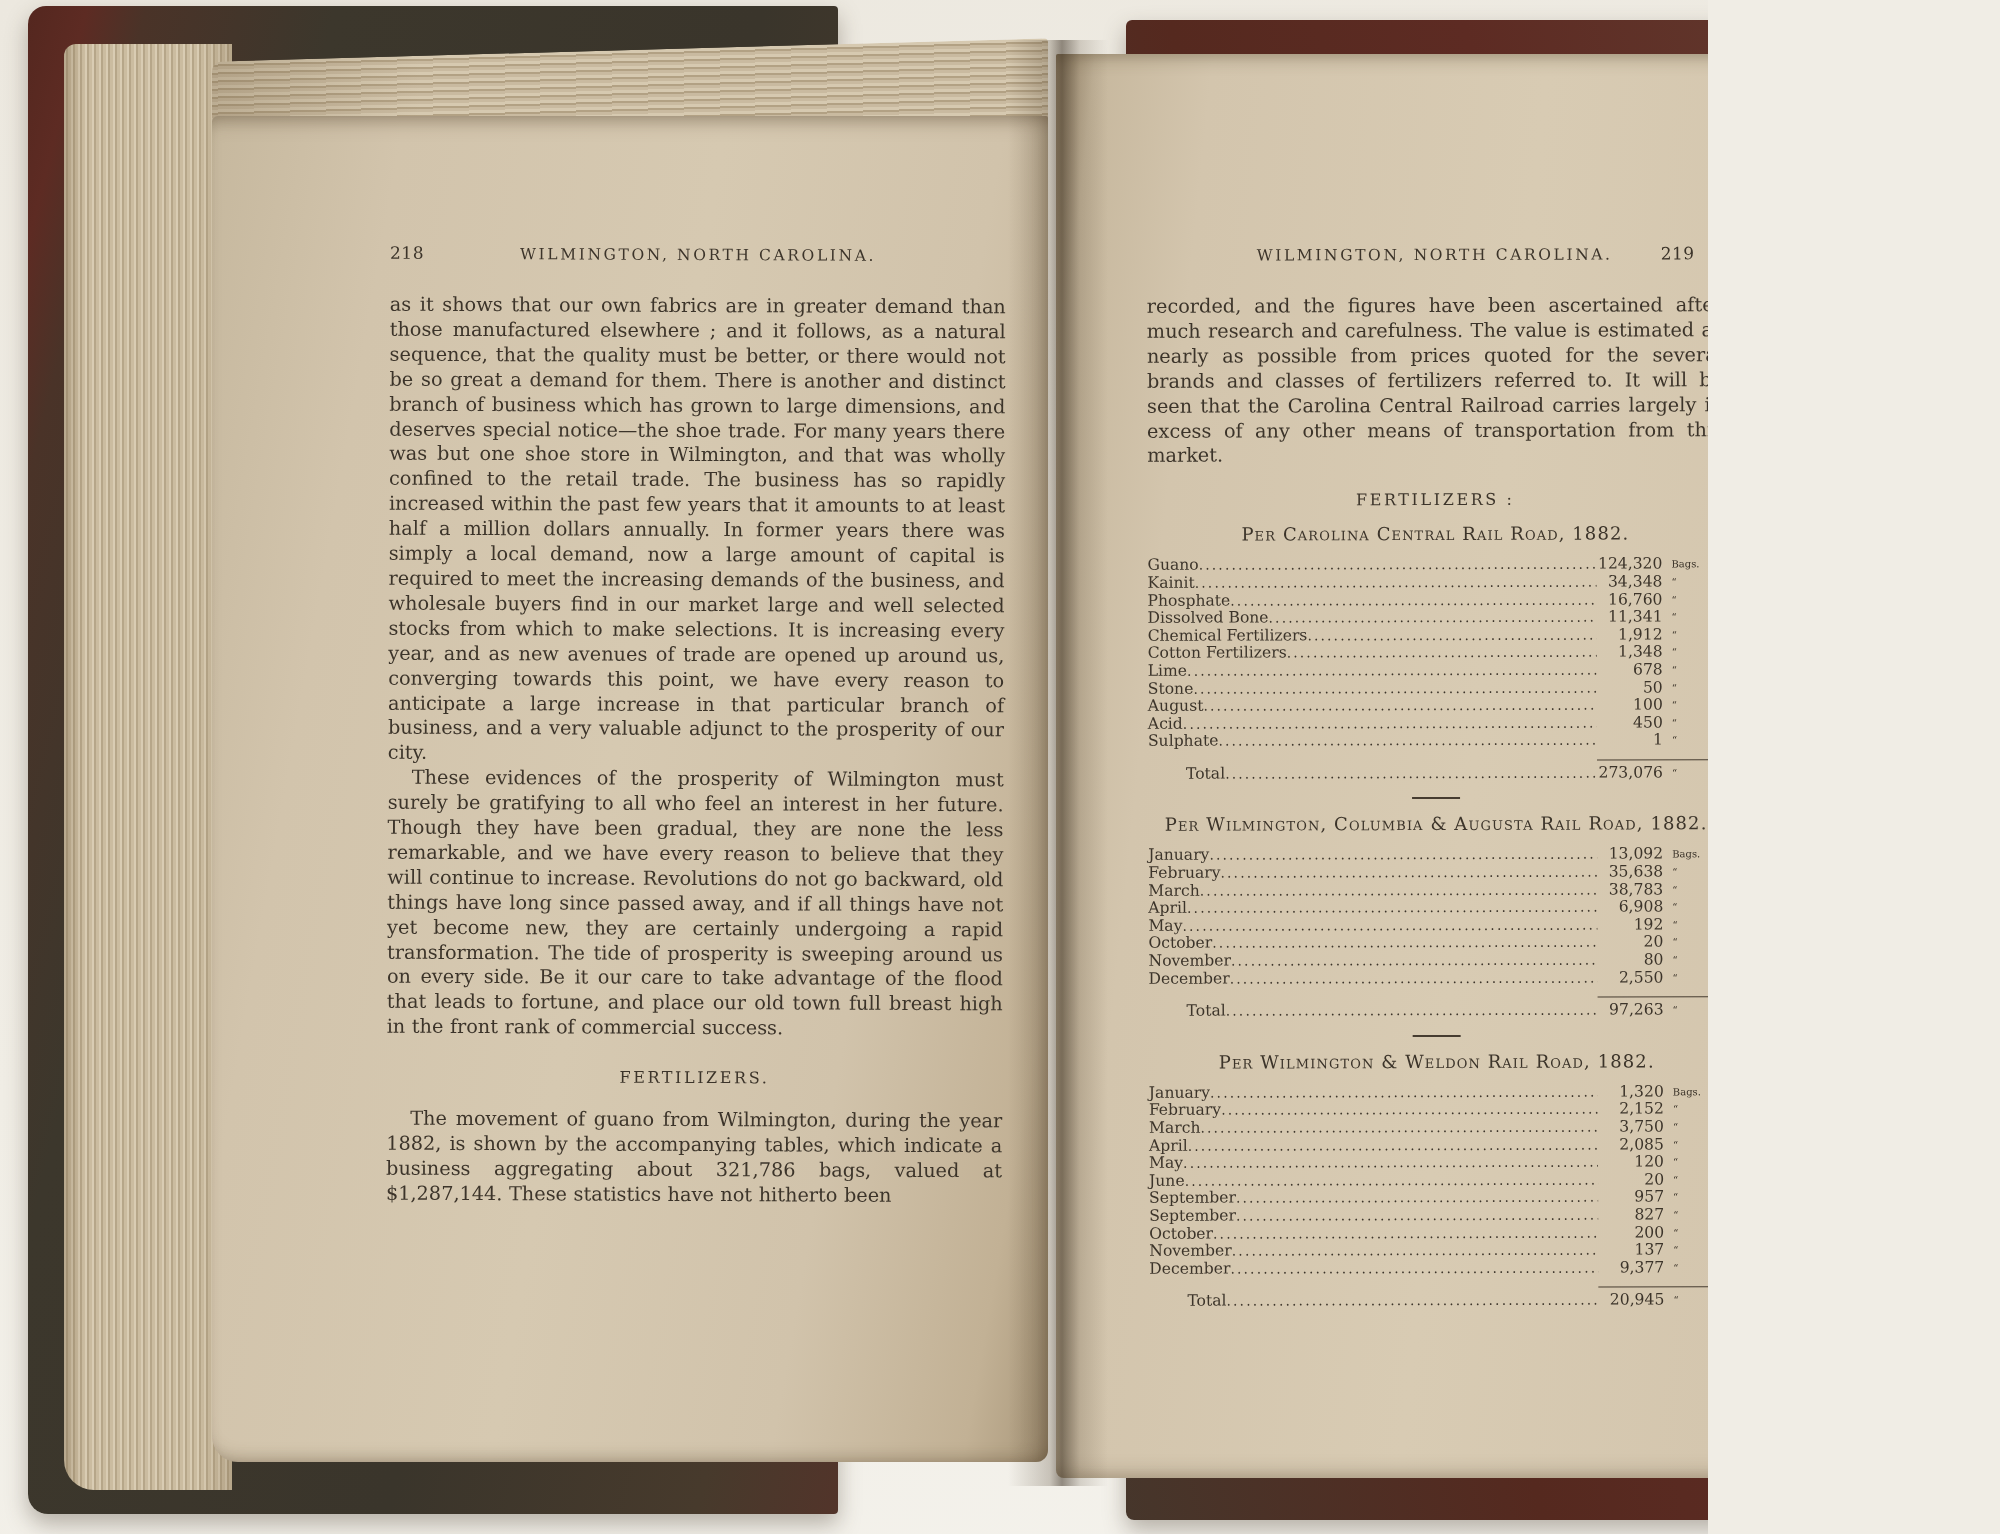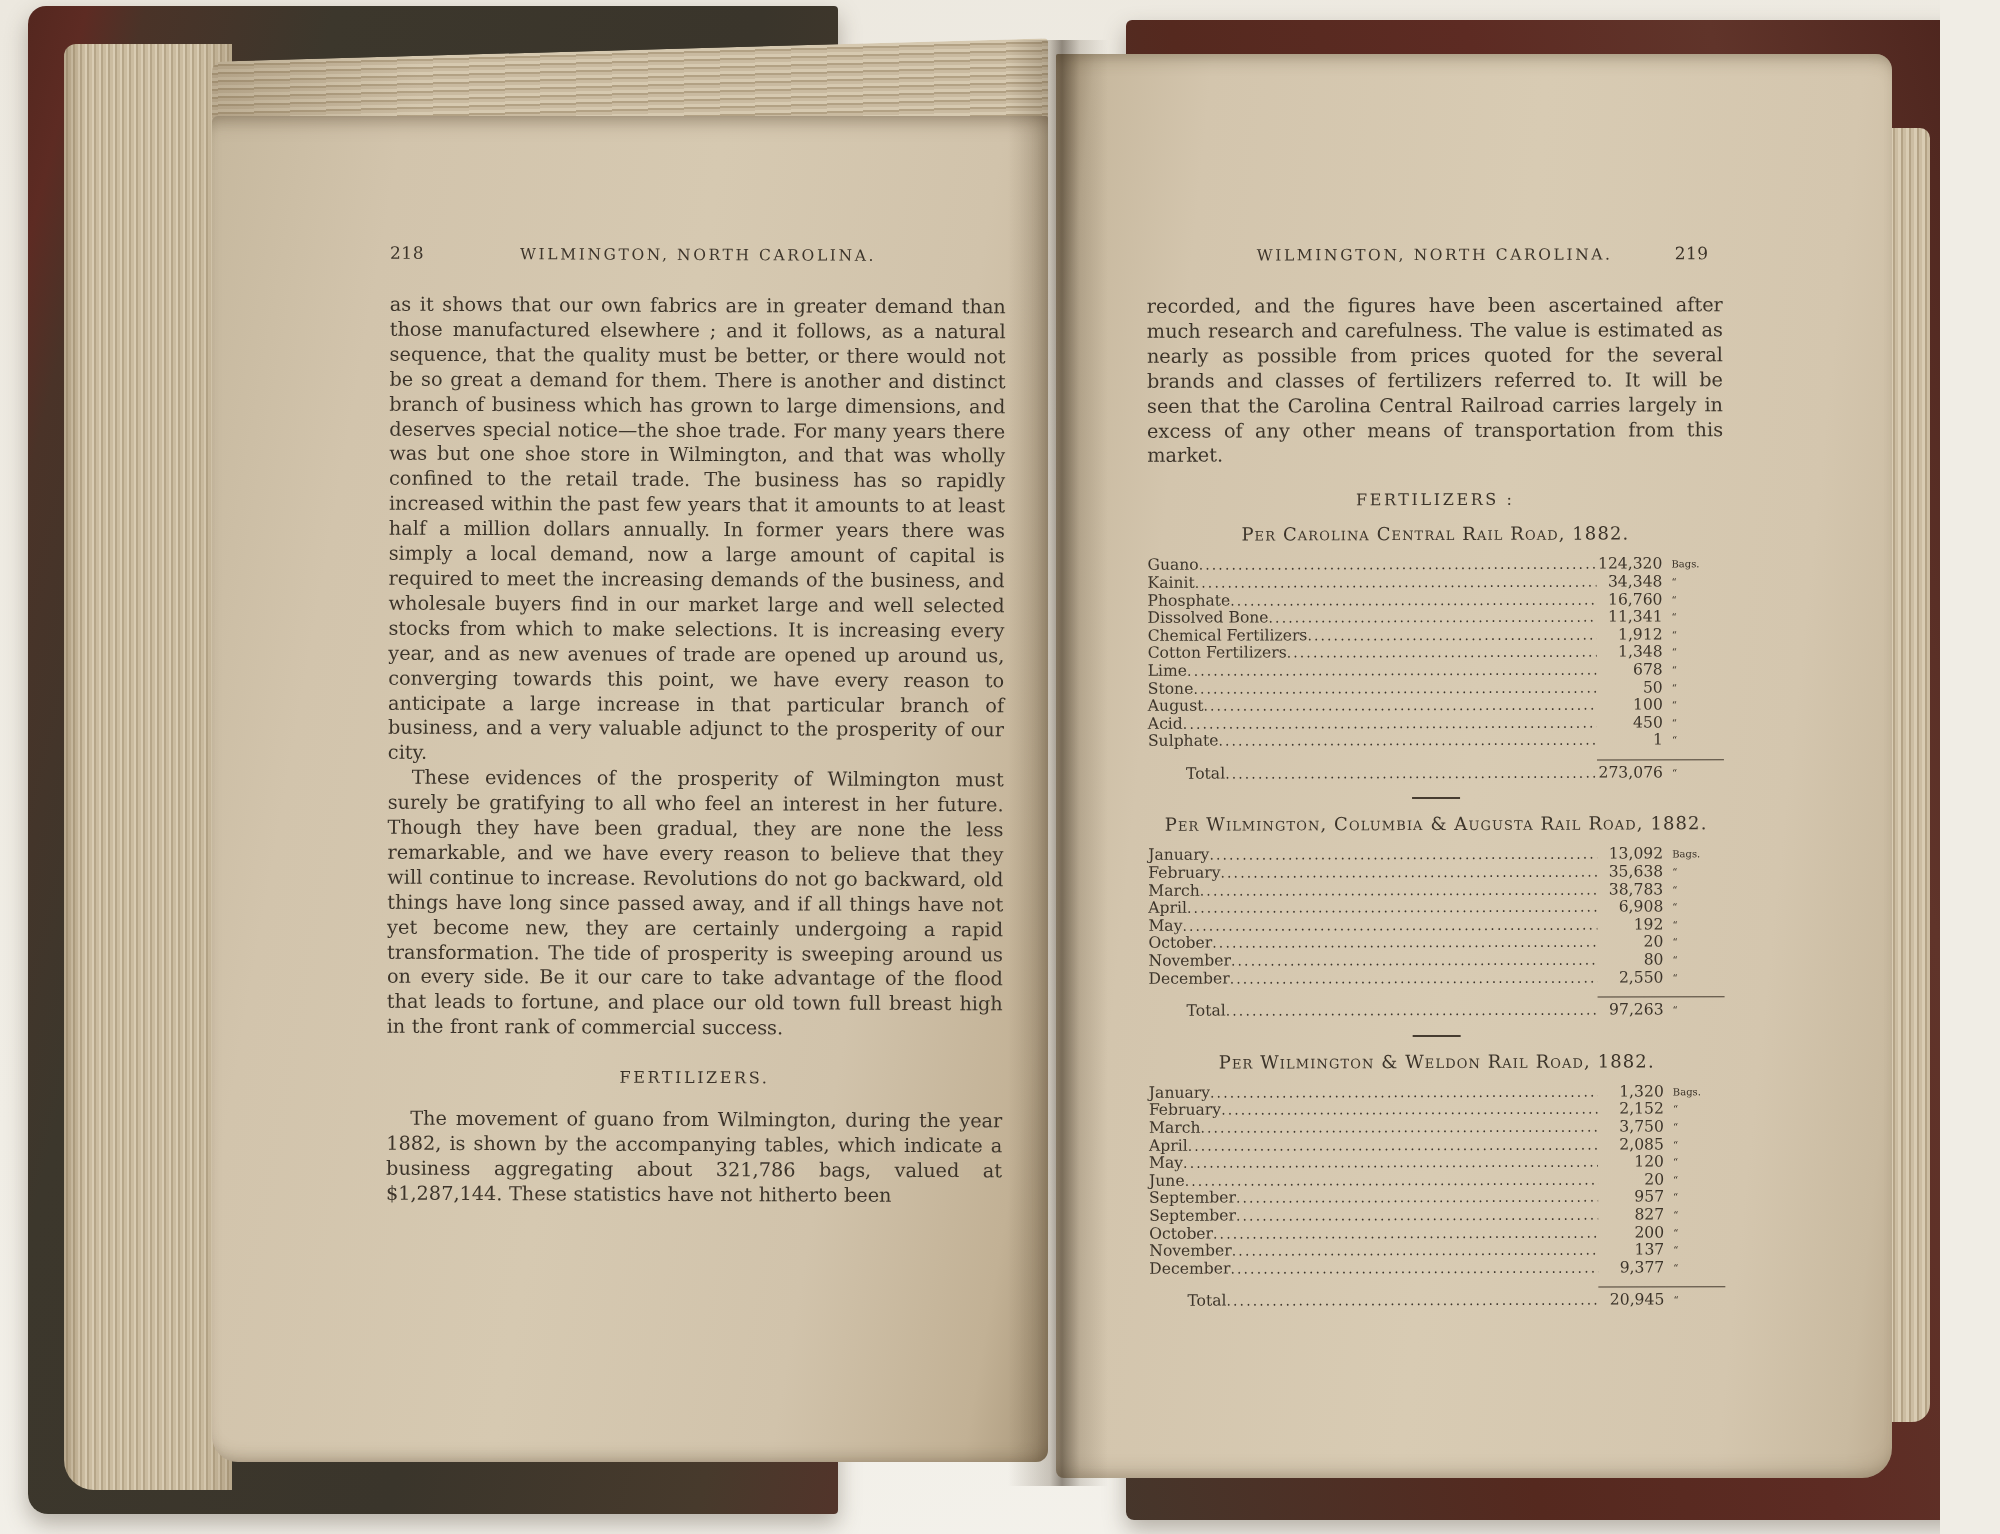--- a/index.html
+++ b/index.html
@@ -1,16 +1,16 @@
 <!DOCTYPE html>
 <html><head>
 <meta charset="utf-8">
 <style>
   html,body{margin:0;padding:0;background:#f0ede5;}
-  .scene{position:relative;width:1940px;height:1534px;overflow:hidden;
+  .scene{position:relative;width:1708px;height:1534px;overflow:hidden;
     background:linear-gradient(165deg,#ecE8df 0%,#f0ede5 55%,#f4f2ec 100%);
     font-family:"DejaVu Serif","Liberation Serif",serif;}
 
   
   .cover-left{position:absolute;left:28px;top:6px;width:810px;height:1508px;
     border-radius:18px 4px 4px 20px;
     background:linear-gradient(104deg,#54271f 0%,#5d2b23 5%,#4a3328 10%,#3c372c 26%,#3a352b 62%,#473a2c 88%,#52342a 100%);
     box-shadow:0 10px 22px rgba(70,58,42,.35);}
   .cover-right{position:absolute;left:1126px;top:20px;width:852px;height:1500px;
     border-radius:6px 20px 22px 8px;
@@ -49,21 +49,21 @@
   .gutter{position:absolute;left:1008px;top:40px;width:100px;height:1446px;pointer-events:none;
     background:linear-gradient(90deg,rgba(70,55,35,0) 0%,rgba(70,55,35,.25) 42%,rgba(48,36,22,.5) 54%,rgba(70,55,35,.18) 72%,rgba(70,55,35,0) 100%);}
 
   
   .content{position:absolute;color:#3c342a;}
   .content-left{left:388px;top:244px;width:616px;transform:rotate(.25deg);}
   .content-right{left:1148px;top:244px;width:576px;transform:rotate(-.15deg);}
 
   .running-head{display:flex;align-items:baseline;font-size:15.5px;letter-spacing:2.6px;margin-bottom:30px;white-space:nowrap;}
   .rh-num{width:62px;font-size:17px;letter-spacing:.5px;}
-  .rh-num.right{text-align:center;}
+  .rh-num.right{text-align:left;}
   .rh-title{flex:1;text-align:center;}
 
   .body{font-size:19.3px;line-height:24.9px;text-align:justify;margin:0;word-spacing:.4px;}
   .indent{text-indent:24px;}
 
   .section-heading{font-size:16px;font-weight:normal;letter-spacing:2.6px;text-align:center;margin:27px 0 21px;}
   .section-heading-right{font-size:16px;font-weight:normal;letter-spacing:2.6px;text-align:center;margin:22px 0 6px;}
 
   .table-title{font-variant:small-caps;font-size:18px;letter-spacing:1.1px;text-align:center;margin:14px 0 12px;}
   .trow{display:flex;align-items:baseline;font-size:15.6px;line-height:17.6px;white-space:nowrap;}

